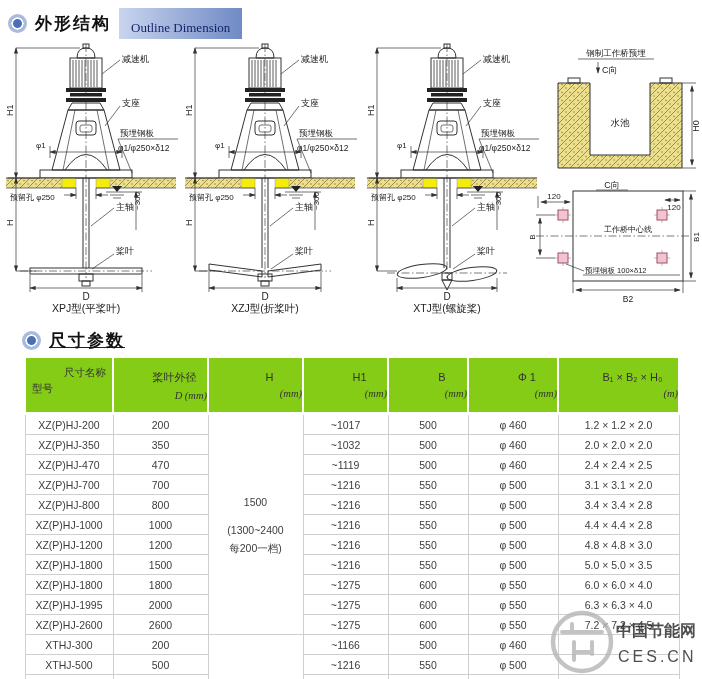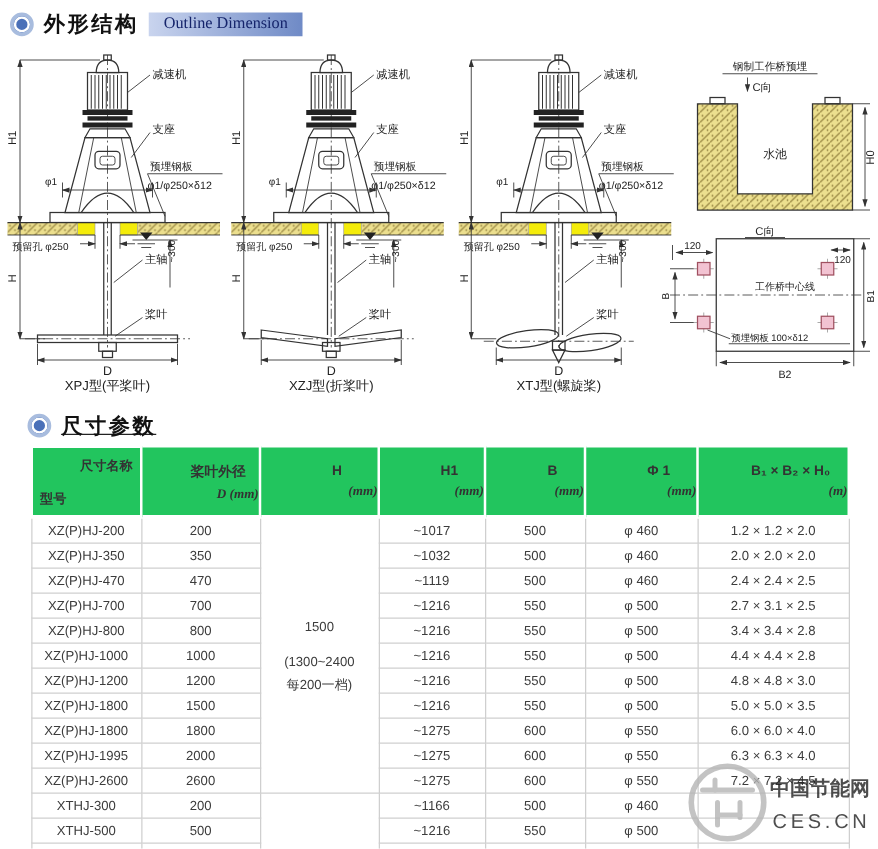--- a/index.html
+++ b/index.html
@@ -5,33 +5,33 @@
   html,body{margin:0;padding:0;background:#fff;}
   .page{position:relative;width:702px;height:679px;background:#fff;overflow:hidden;
         font-family:"Liberation Sans",sans-serif;color:#222;}
   .abs{position:absolute;}
   
   .sec-head{display:flex;align-items:center;gap:8px;}
   .dot{width:13px;height:13px;border-radius:50%;background:#4a70b8;
        border:3px solid #a8bcde;box-shadow:inset 0 0 0 2px #fff;display:inline-block;}
   .sec-zh{font-size:17px;font-weight:bold;color:#111;letter-spacing:2px;}
   .sec-en{background:linear-gradient(90deg,#c9d4ee,#6f8ac6);color:#15246b;
-          font-family:"Liberation Serif",serif;font-size:13px;padding:0 12px 3px;}
+          font-family:"Liberation Serif",serif;font-size:13px;padding:12px 12px 3px;}
   
   table.spec{border-collapse:collapse;table-layout:fixed;width:654px;}
   table.spec td{border:1px solid #cfcfcf;height:19px;padding:0;text-align:center;
                 font-size:10.5px;color:#3c3c3c;background:#fff;}
-  table.spec th{background:#22c55e;border:2px solid #fff;border-bottom:3px solid #fff;
-                font-weight:bold;color:#333;padding:0;height:54px;vertical-align:middle;}
+  table.spec th{background:#84cc16;border:2px solid #fff;border-bottom:3px solid #fff;
+                font-weight:normal;color:#333;padding:0;height:54px;vertical-align:middle;}
   .th1{font-size:11px;margin-bottom:5px;margin-left:28px;}
   .th2{font-size:10.5px;font-style:italic;font-family:"Liberation Serif",serif;text-align:right;}
   th.corner{position:relative;background:#cfe8f6;
     background-image:linear-gradient(to bottom right,transparent 49.5%,#9ab5c8 49.5%,#9ab5c8 50.5%,transparent 50.5%);}
   .corner-top{position:absolute;top:8px;right:6px;font-size:10.5px;}
-  .corner-bot{position:absolute;bottom:6px;left:6px;font-size:10.5px;}
+  .corner-bot{position:absolute;bottom:16px;left:6px;font-size:10.5px;}
   .hmerge{line-height:18px;font-size:10.5px;}
   .hmerge .gap{height:10px;}
   
   svg text{font-family:"Liberation Sans",sans-serif;fill:#222;}
   .ln{stroke:#333;stroke-width:1;fill:none;}
   .thin{stroke:#333;stroke-width:.7;fill:none;}
   .dimA{stroke:#333;stroke-width:.7;fill:none;marker-start:url(#m1);marker-end:url(#m1);}
   .dimB{stroke:#333;stroke-width:.7;fill:none;marker-start:url(#m2);marker-end:url(#m2);}
   .cl{stroke:#444;stroke-width:.7;fill:none;stroke-dasharray:8 2.5 1.5 2.5;}
   
@@ -353,21 +353,21 @@
           <td>500</td>
           <td>φ 460</td>
           <td>2.4 × 2.4 × 2.5</td>
         </tr>
         <tr>
           <td>XZ(P)HJ-700</td>
           <td>700</td>
           <td>~1216</td>
           <td>550</td>
           <td>φ 500</td>
-          <td>2.7 × 3.1 × 2.5</td>
+          <td>3.1 × 3.1 × 2.0</td>
         </tr>
         <tr>
           <td>XZ(P)HJ-800</td>
           <td>800</td>
           <td>~1216</td>
           <td>550</td>
           <td>φ 500</td>
           <td>3.4 × 3.4 × 2.8</td>
         </tr>
         <tr>

